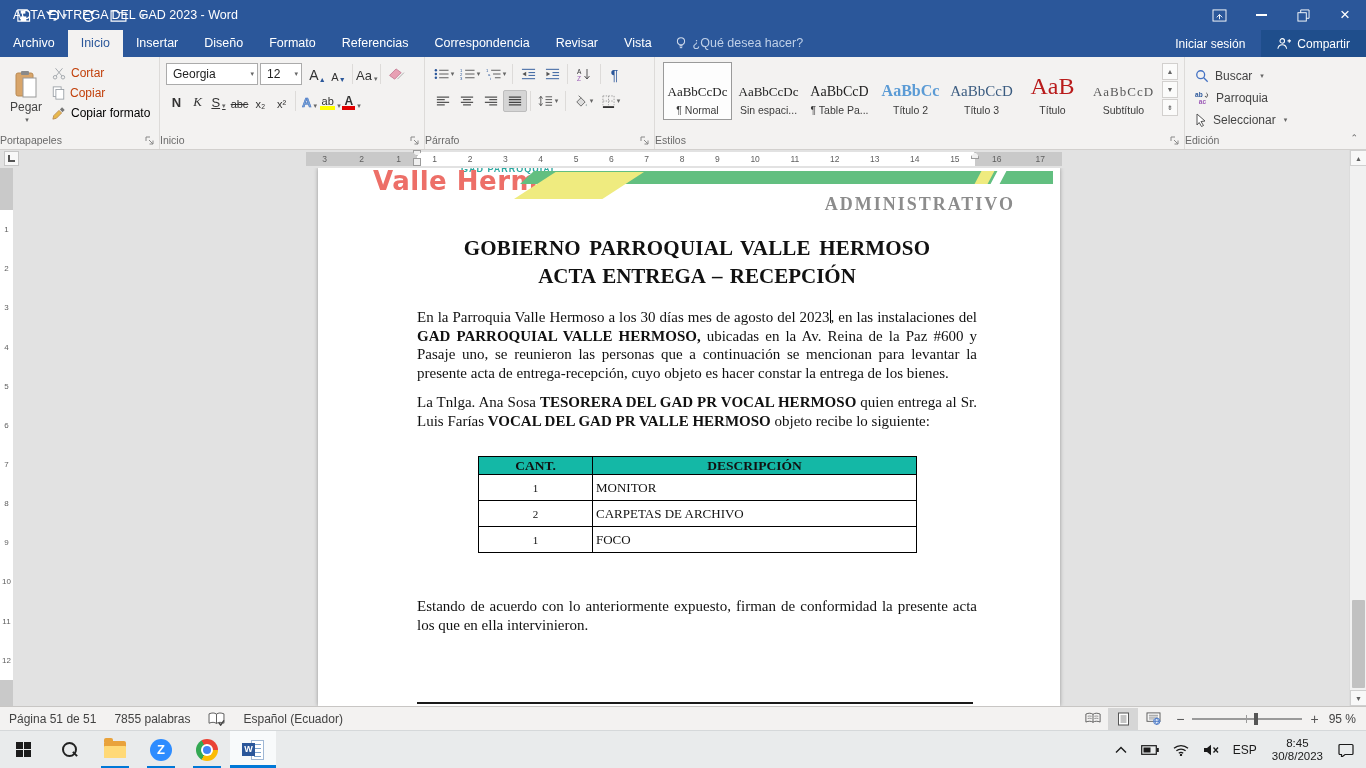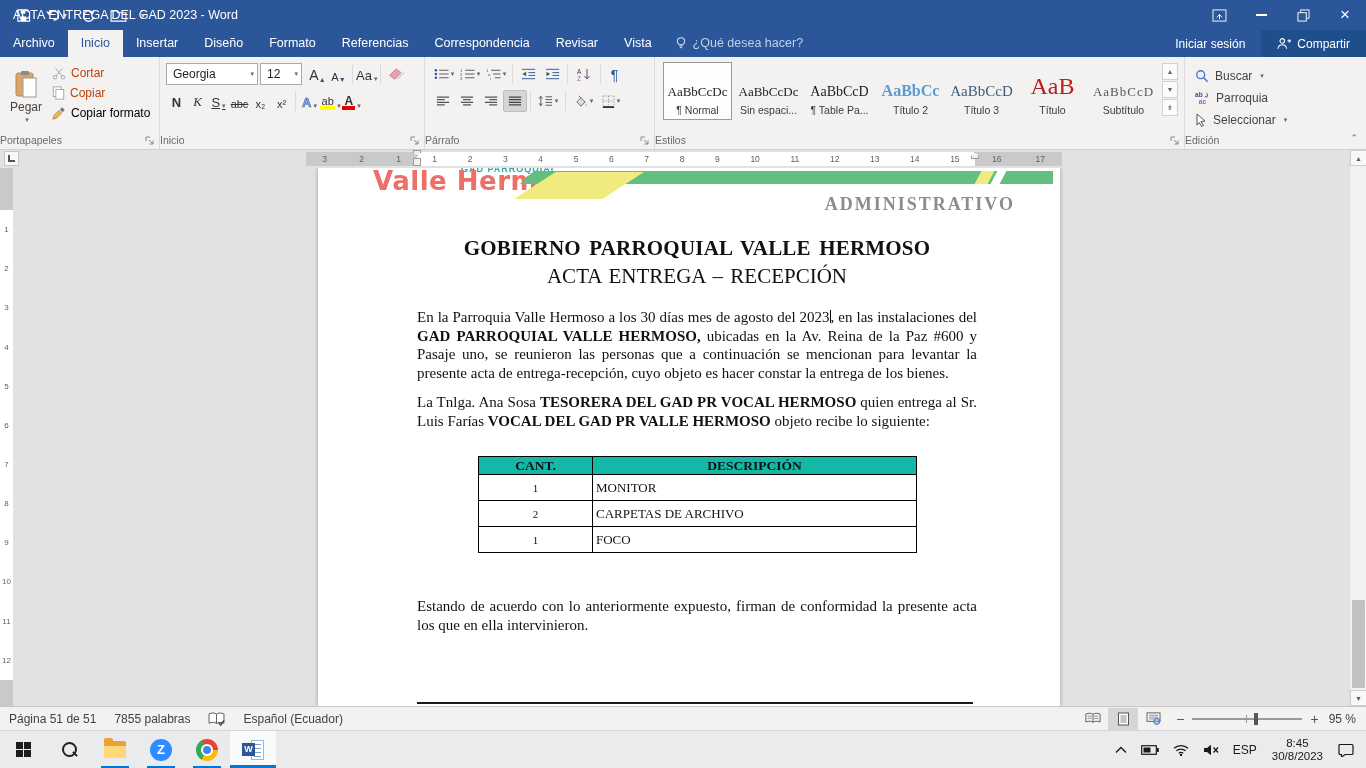--- a/index.html
+++ b/index.html
@@ -83,21 +83,21 @@
 
   .brand-top { position:absolute; left:143px; top:-4px; font-size:9px; font-weight:bold; letter-spacing:1px; color:#2BA8A0; }
   .brand { position:absolute; left:55px; top:-2px; font-size:26px; font-weight:bold; color:#ED6F68; letter-spacing:0.5px; font-family:"DejaVu Sans",sans-serif; }
   .banner-green { position:absolute; left:202px; top:3px; width:533px; height:13px; background:#62BF80; clip-path:polygon(14px 0,100% 0,100% 100%,0 100%); }
   .stripe { position:absolute; top:0; height:13px; transform:skewX(-28deg); }
   .banner-yellow { position:absolute; left:196px; top:4px; width:130px; height:27px; background:#EFEB7F; clip-path:polygon(32% 0,100% 0,68% 100%,0 100%); }
   .dept { position:absolute; right:45px; top:26px; font-family:Liberation Serif, serif; font-weight:bold; font-size:18px; letter-spacing:2px; color:#8C8C8C; }
 
   .content { position:absolute; left:99px; top:58px; width:560px; font-family:"Liberation Serif","DejaVu Serif",serif; font-size:15px; color:#111; }
   .content h1 { font-size:21px; font-weight:bold; text-align:center; word-spacing:3px; letter-spacing:0.2px; margin-top:10px; }
-  .content h2 { font-size:21px; font-weight:normal; text-align:center; word-spacing:2px; margin-top:3px; }
+  .content h2 { font-size:21px; font-weight:bold; text-align:center; word-spacing:2px; margin-top:3px; }
   .content p { text-align:justify; line-height:18.7px; margin-top:19px; }
   .content p.p2 { margin-top:10px; }
   .txt-caret { display:inline-block; width:1px; height:13px; background:#000; vertical-align:-1px; }
 
   table.items { border-collapse:collapse; margin:26px 0 0 61px; width:439px; font-family:"Liberation Serif","DejaVu Serif",serif; }
   table.items th, table.items td { border:1px solid #000; }
   table.items th { background:#14b8a6; font-size:13.5px; height:18px; font-weight:bold; }
   td.cant { width:114px; text-align:center; font-size:11px; height:26px; }
   td.desc { font-size:13px; padding-left:3px; }
 

